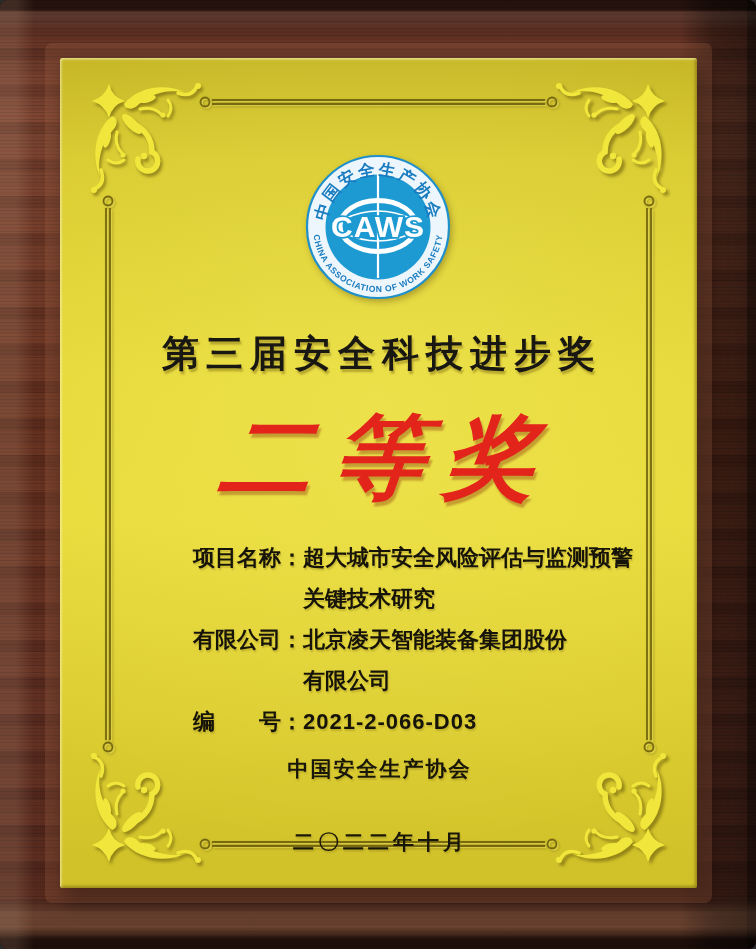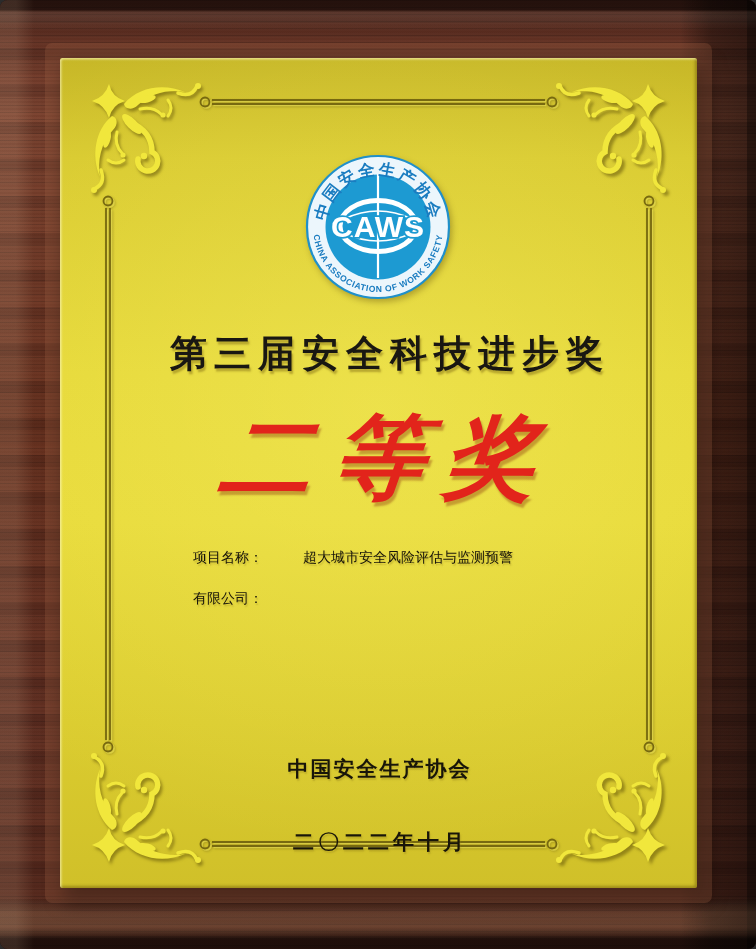--- a/index.html
+++ b/index.html
@@ -42,29 +42,28 @@
   .c-tr{right:30px;top:24px;transform:scaleX(-1);filter:drop-shadow(-2.2px 3px 1.4px rgba(96,82,8,.55));}
   .c-bl{left:30px;bottom:24px;transform:scaleY(-1);filter:drop-shadow(2.2px -3px 1.4px rgba(96,82,8,.55));}
   .c-br{right:30px;bottom:24px;transform:scale(-1,-1);filter:drop-shadow(-2.2px -3px 1.4px rgba(96,82,8,.55));}
   
   .logo{position:absolute;left:243px;top:94px;width:150px;height:150px;filter:drop-shadow(2px 3px 3px rgba(95,75,10,.40));}
   
   .title{
     position:absolute;left:0;top:271px;width:100%;text-align:center;
     font-size:37px;font-weight:700;color:#191712;letter-spacing:7px;text-indent:7px;
     text-shadow:1.5px 2.5px 2px rgba(140,120,25,.55);
-    padding-left:8px;
   }
   .grade{
     position:absolute;left:0;top:338px;width:100%;text-align:center;
     font-size:92px;font-weight:900;font-style:italic;color:#e2241b;
     letter-spacing:20px;text-indent:20px;transform:skewX(-6deg);
     text-shadow:2.5px 3.5px 2px rgba(125,35,10,.35);
   }
-  .fields{position:absolute;left:133px;top:479px;color:#161309;font-size:14px;font-weight:400;
+  .fields{position:absolute;left:133px;top:479px;color:#161309;font-size:22px;font-weight:700;
     text-shadow:1px 1.5px 1.5px rgba(150,130,30,.4);}
   .frow{display:grid;grid-template-columns:110px 1fr;}
   .flabel,.fval div{line-height:41px;white-space:nowrap;}
   .num{letter-spacing:1px;}
   .issuer,.date{
     position:absolute;left:0;width:100%;text-align:center;color:#181509;
     font-size:21px;font-weight:700;letter-spacing:2px;text-indent:2px;
     text-shadow:1px 1.5px 1.5px rgba(150,130,30,.4);
   }
   .issuer{top:697px;}
@@ -149,23 +148,34 @@
     </svg>
 
     <div class="title">第三届安全科技进步奖</div>
     <div class="grade">二等奖</div>
 
     <div class="fields">
       <div class="frow">
         <div class="flabel">项目名称：</div>
         <div class="fval">
           <div>超大城市安全风险评估与监测预警</div>
+          <div>关键技术研究</div>
         </div>
       </div>
       <div class="frow">
         <div class="flabel">有限公司：</div>
+        <div class="fval">
+          <div>北京凌天智能装备集团股份</div>
+          <div>有限公司</div>
+        </div>
+      </div>
+      <div class="frow">
+        <div class="flabel">编　　号：</div>
+        <div class="fval">
+          <div class="num">2021-2-066-D03</div>
+        </div>
       </div>
     </div>
 
     <div class="issuer">中国安全生产协会</div>
     <div class="date">二〇二二年十月</div>
   </div>
 </div>
 
 </body></html>

